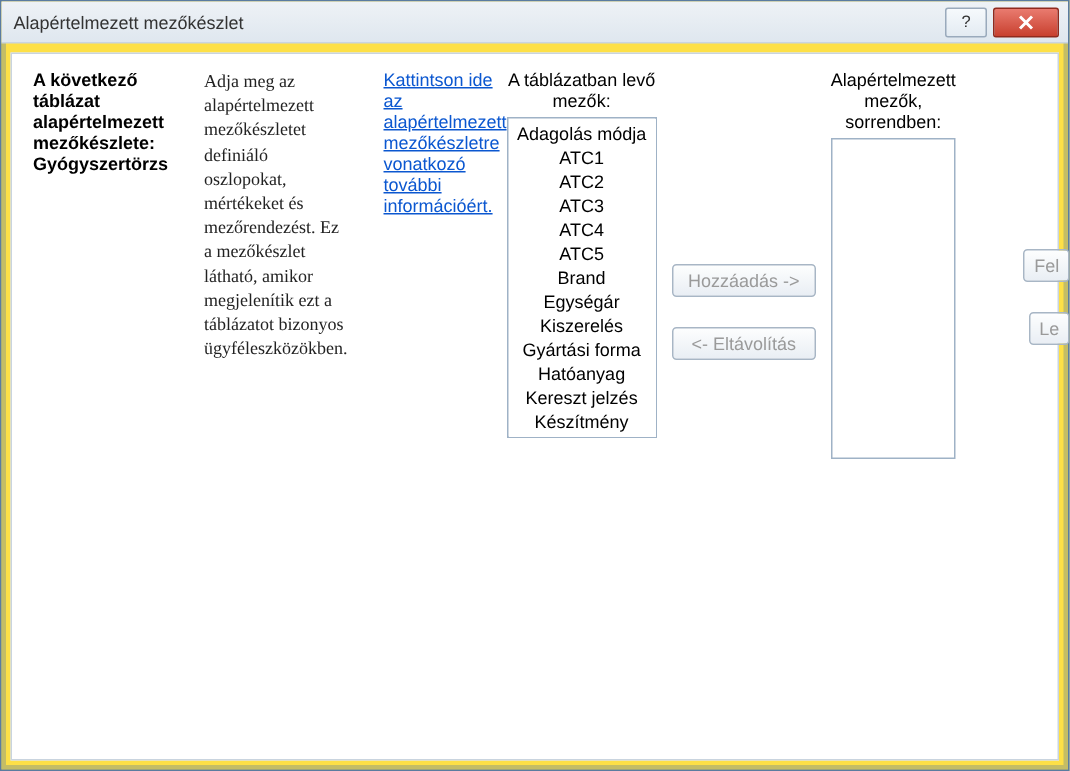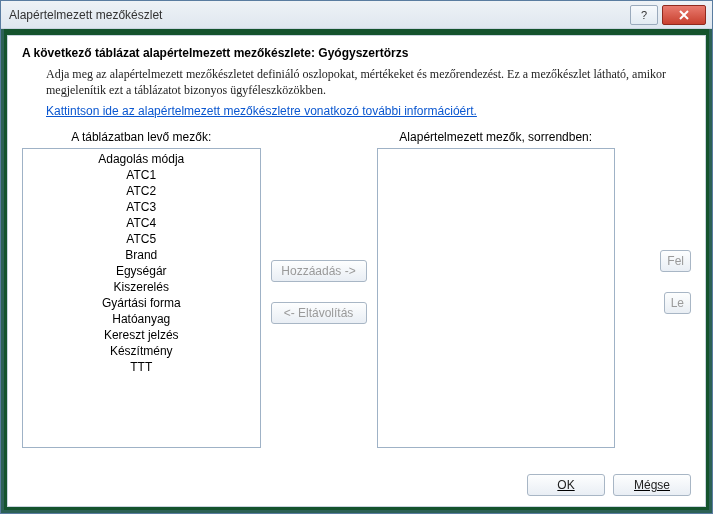--- a/index.html
+++ b/index.html
@@ -4,21 +4,21 @@
 <style>
   * { box-sizing: border-box; }
   html, body {
     margin: 0; padding: 0;
     font-family: "Segoe UI", Tahoma, Arial, sans-serif;
     font-size: 12px;
     background: #6b8aa8;
   }
   .window {
     width: 713px; height: 514px;
-    background: #14532d;
+    background: #fde047;
     border: 1px solid #5a7ca0;
     box-shadow: 0 0 0 3px rgba(90,124,160,0.35) inset;
     position: relative;
     display: flex; flex-direction: column;
   }
   .titlebar {
     height: 28px;
     background: linear-gradient(#eef2f6, #dfe7ef);
     border-bottom: 1px solid #c9d4df;
     display: flex; align-items: center;
@@ -41,21 +41,21 @@
     background: linear-gradient(#e97b6f,#c8402f);
     border: 1px solid #8f2a1e;
     color: #fff; font-weight: bold;
   }
   .titlebar .tb-close svg { display:block; }
   .client {
     flex: 1;
     margin: 6px;
     border: 1px solid #c9d4df;
     background: #fff;
-    display: flex; flex-direction: column;
+    display: flex; flex-direction: row;
     padding: 10px 14px 10px 14px;
   }
   .heading {
     font-weight: bold;
     font-size: 12px;
     margin-bottom: 6px;
   }
   .desc {
     margin: 0 0 6px 24px;
     color: #222;
@@ -72,21 +72,21 @@
   .columns {
     flex: 1;
     display: grid;
     grid-template-columns: 1fr 96px 1fr 66px;
     column-gap: 10px;
     align-items: start;
   }
   .col-label { margin-bottom: 4px; }
   .listbox {
     border: 1px solid #9fb2c6;
-    height: 300px;
+    height: 214px;
     overflow: auto;
     padding: 2px 4px;
     background: #fff;
   }
   .listbox .item {
     padding: 1px 2px;
     white-space: nowrap;
     cursor: default;
   }
   .midbtns, .rightbtns {

